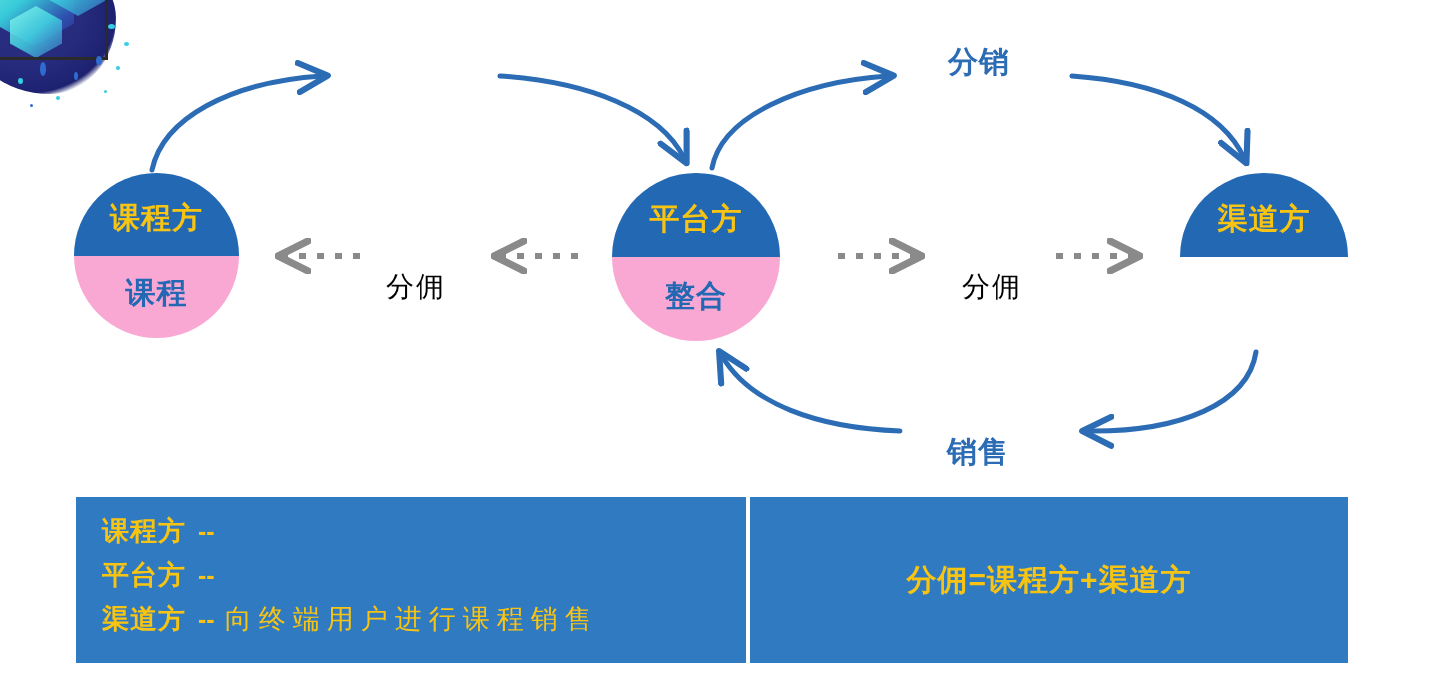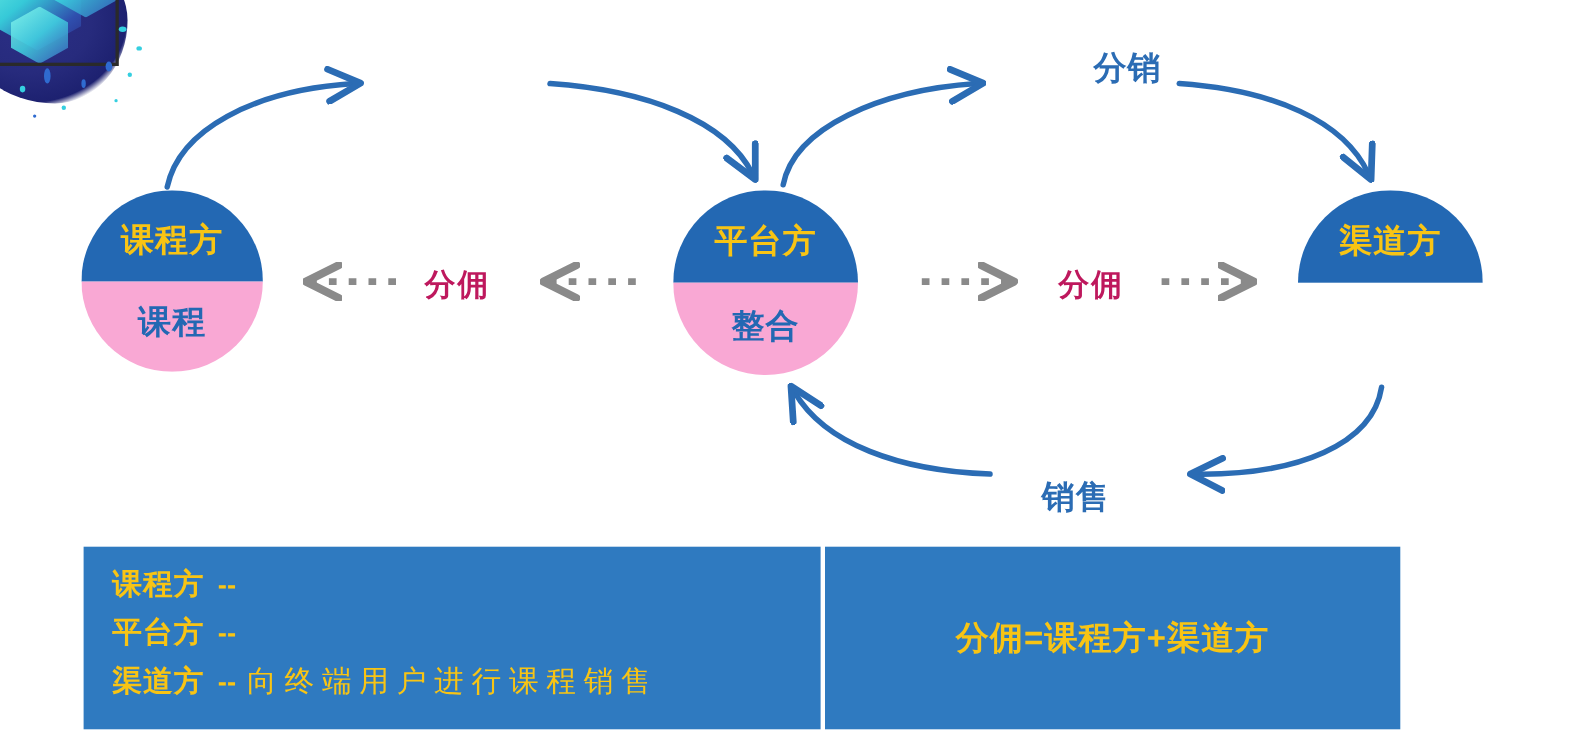--- a/index.html
+++ b/index.html
@@ -44,27 +44,27 @@
   .circle .top span{color:#f8c414;font-size:30px;font-weight:bold;letter-spacing:1px;
      transform:translateY(4px);}
   .circle .bottom span{color:#2368b3;font-size:30px;font-weight:bold;letter-spacing:1px;
      transform:translateY(-3px);}
 
   
   .arc-label{position:absolute;color:#2b6cb4;font-size:30px;font-weight:bold;
      letter-spacing:1px;white-space:nowrap;}
 
   
-  .dot-label{position:absolute;color:#be185d;font-size:28px;font-weight:bold;
-     letter-spacing:2px;white-space:nowrap;}
+  .dot-label{position:absolute;color:#000000;font-size:28px;font-weight:normal;
+     letter-spacing:2px;white-space:nowrap;margin-top:28px;}
 
   
   .panel{position:absolute;background:#2f7ac0;}
   .panel-left{left:76px;top:497px;width:670px;height:166px;}
-  .panel-right{left:750px;top:497px;width:523px;height:166px;
+  .panel-right{left:750px;top:497px;width:598px;height:166px;
      display:flex;align-items:center;justify-content:center;}
   .bullets{position:absolute;left:26px;top:16px;right:12px;}
   .bullet{display:flex;align-items:baseline;height:44px;}
   .bullet .role{color:#f8c414;font-size:27px;font-weight:bold;letter-spacing:1px;
      flex:0 0 auto;}
   .bullet .dash{color:#f8c414;font-size:25px;font-weight:bold;margin:0 10px 0 12px;
      letter-spacing:0px;flex:0 0 auto;}
   .bullet .desc{color:#f8c414;font-size:27px;letter-spacing:7px;flex:0 0 auto;}
   .formula{color:#f8c414;font-size:30px;font-weight:bold;letter-spacing:1px;}
 </style>
@@ -134,21 +134,21 @@
       <span>整合</span>
     </div>
   </div>
 
   <div class="circle" style="left:1180px;top:173px;width:168px;height:168px;">
     <div class="half top">
       <span>渠道方</span>
     </div>
   </div>
 
-  <div class="arc-label" style="left:948px;top:42px;margin-left:46px;">分销</div>
+  <div class="arc-label" style="left:948px;top:42px;">分销</div>
   <div class="arc-label" style="left:947px;top:432px;">销售</div>
 
   <div class="dot-label" style="left:386px;top:240px;">分佣</div>
   <div class="dot-label" style="left:962px;top:240px;">分佣</div>
 
   <div class="panel panel-left">
     <div class="bullets">
       <div class="bullet">
         <span class="role">课程方</span>
         <span class="dash">--</span>

